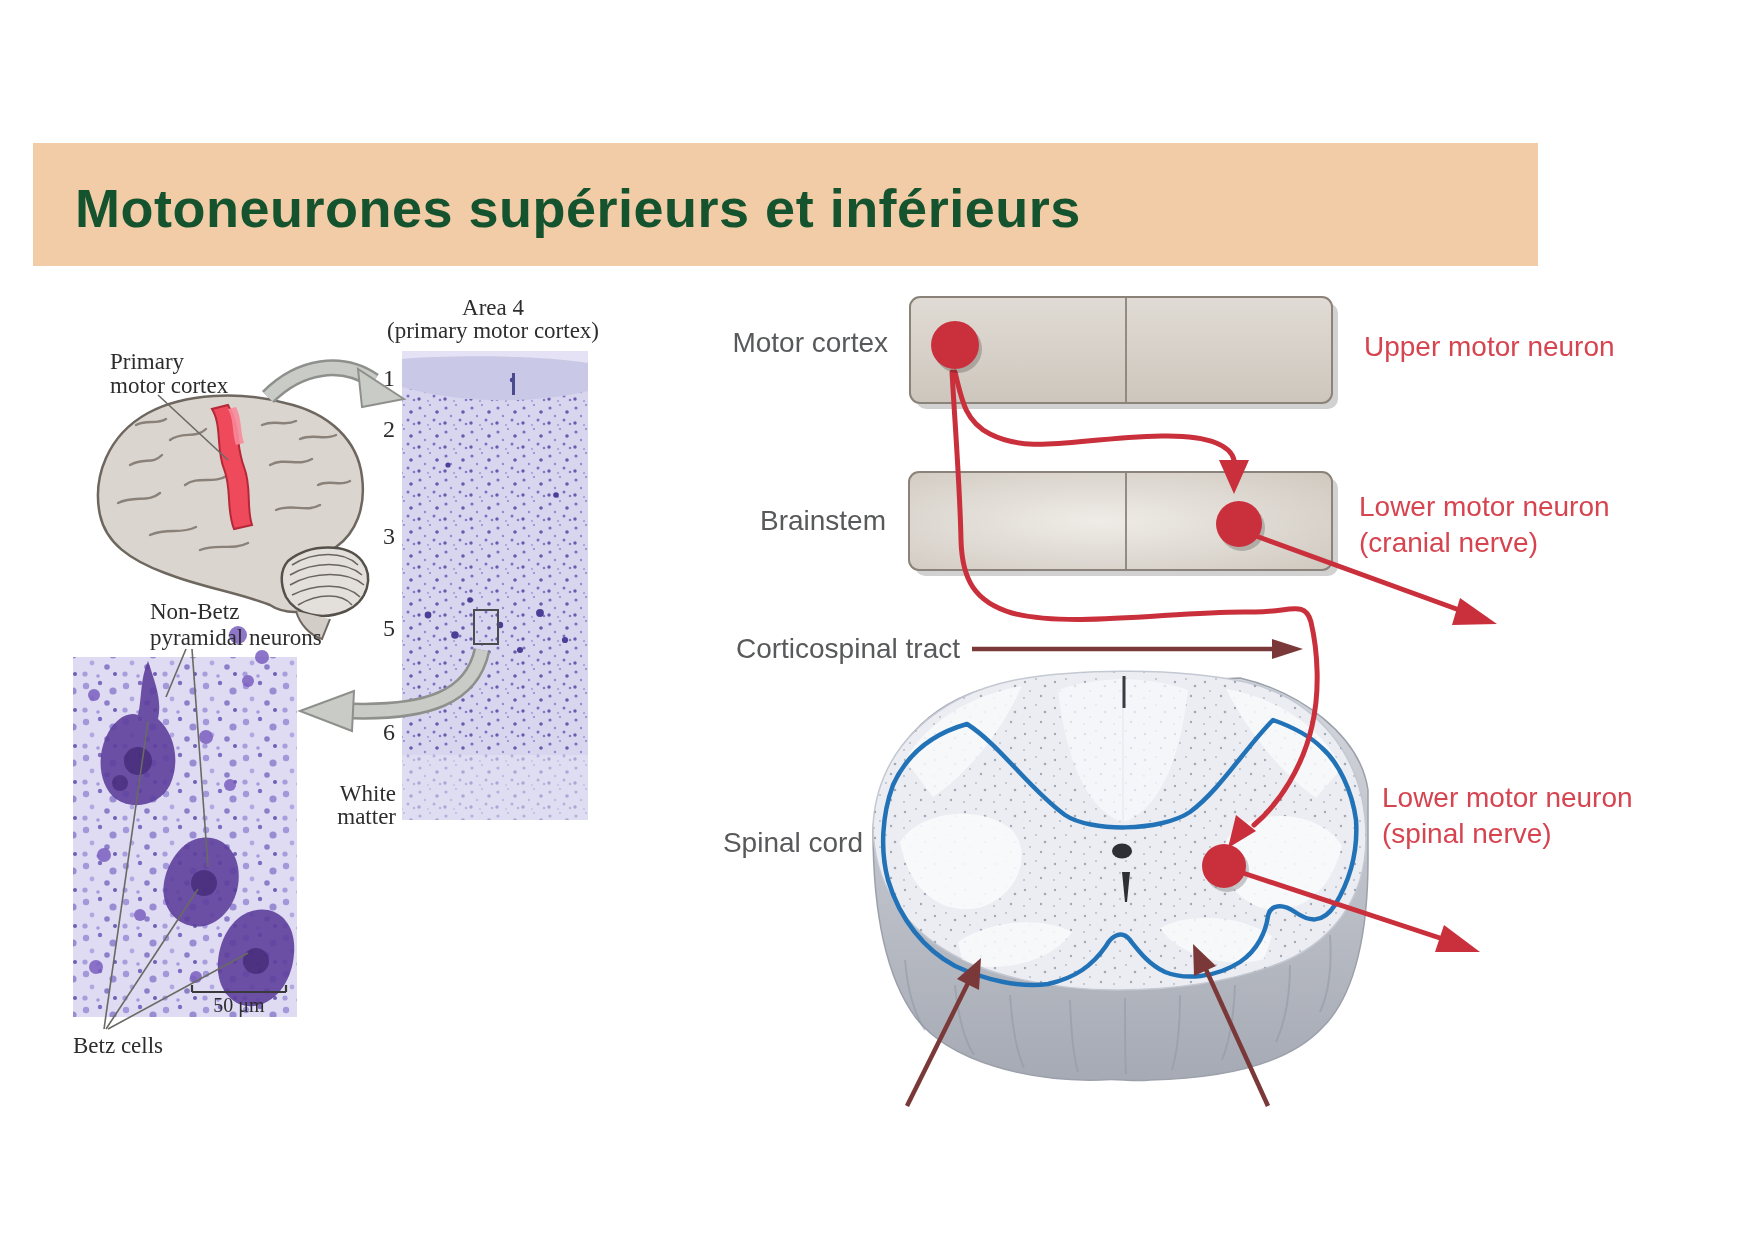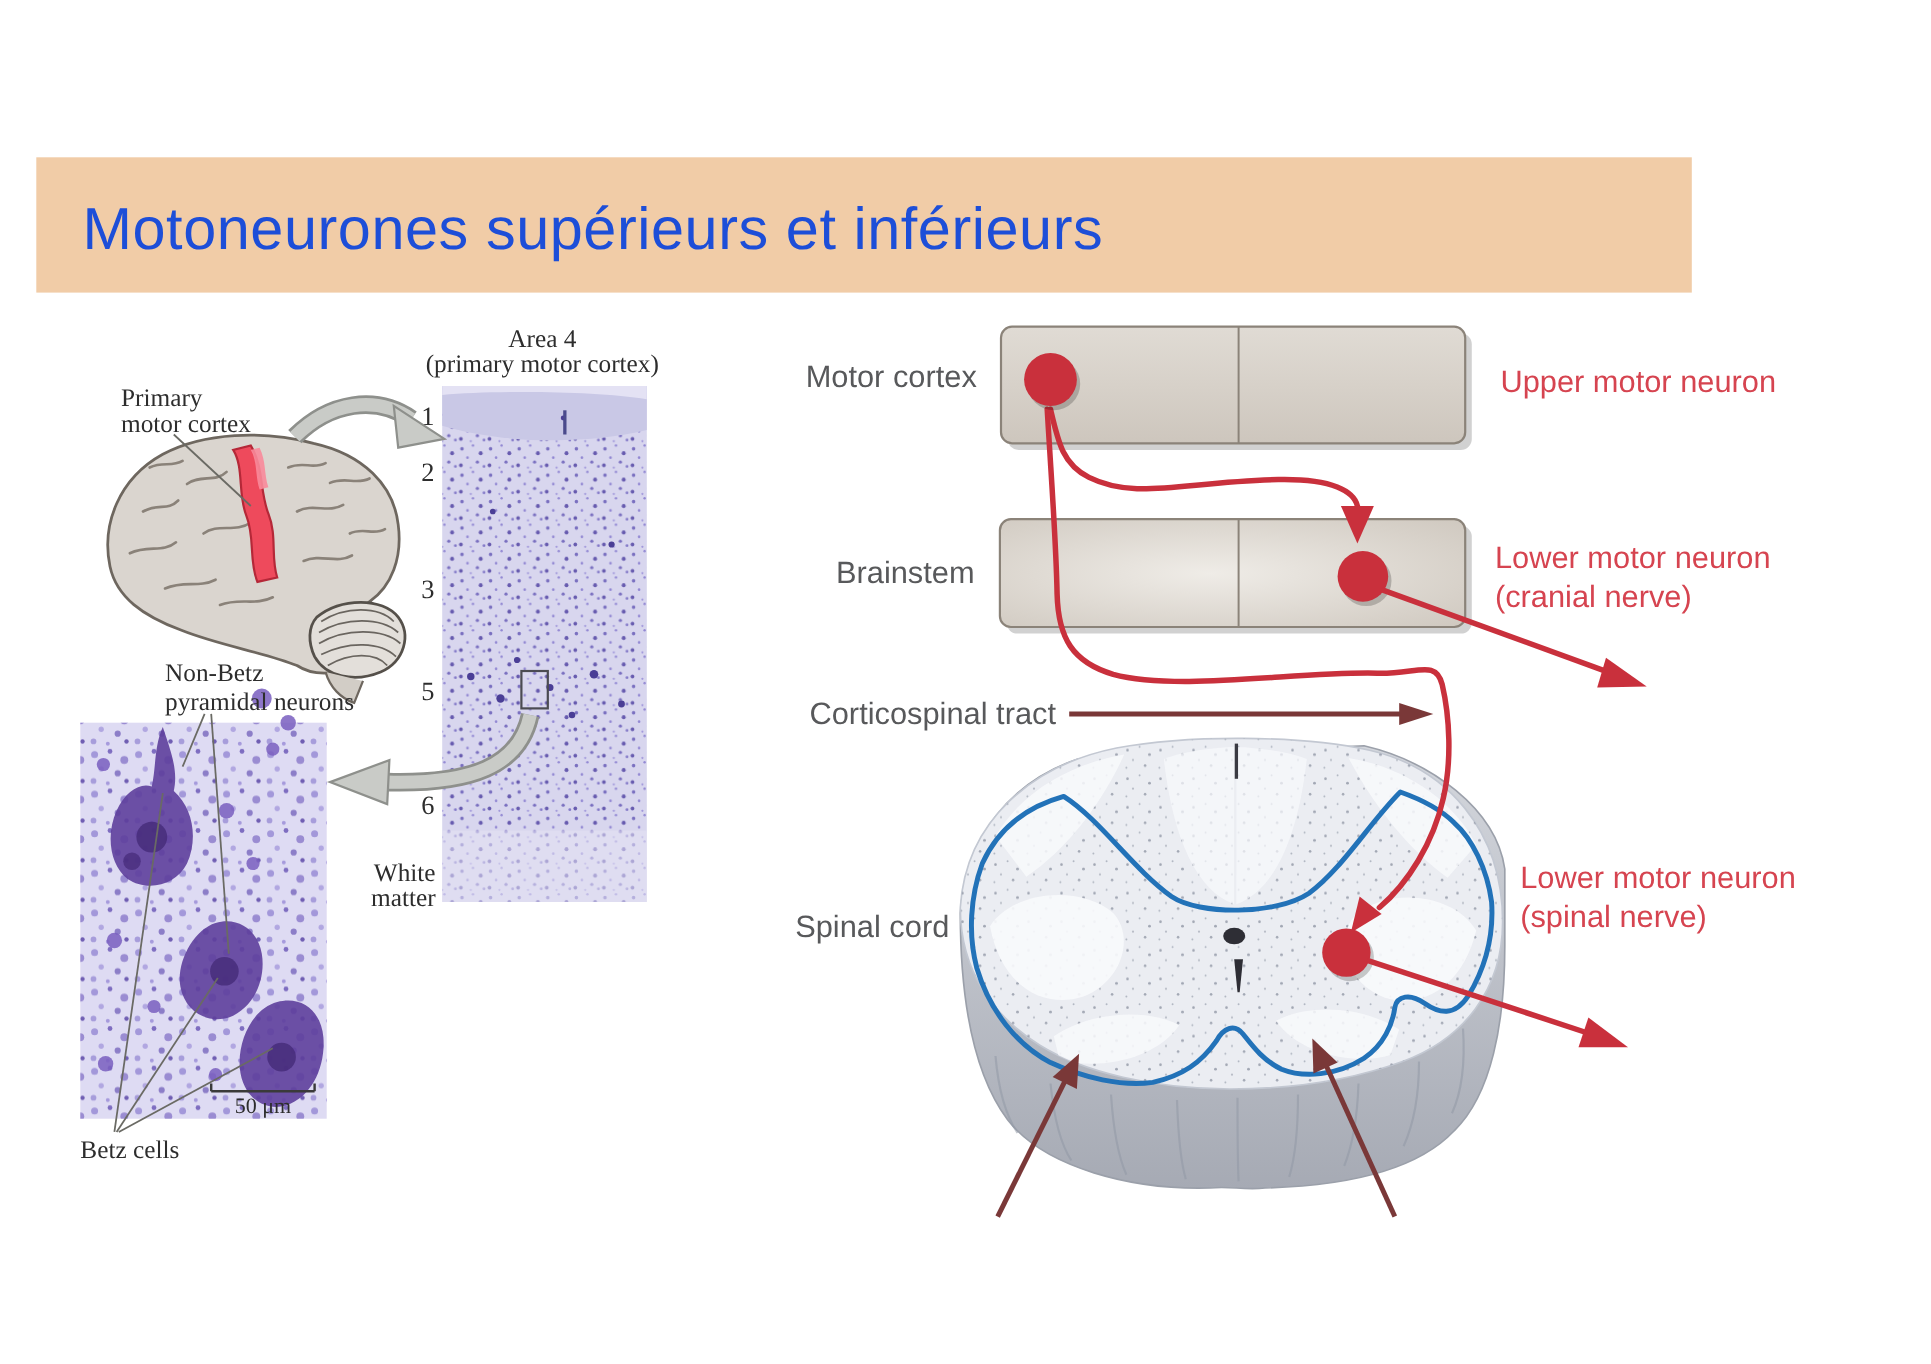--- a/index.html
+++ b/index.html
@@ -1,21 +1,21 @@
 <!DOCTYPE html>
 <html><head>
 <meta charset="utf-8">
 <style>
   html,body{margin:0;padding:0;background:#ffffff;}
   .slide{position:relative;width:1755px;height:1240px;background:#ffffff;overflow:hidden;
          font-family:"Liberation Sans",sans-serif;}
   .title-bar{position:absolute;left:33px;top:143px;width:1505px;height:123px;
              background:#f1cca7;display:flex;align-items:center;}
-  .title-bar h1{margin:0 0 0 42px;padding-top:6px;font-size:54px;font-weight:400;
-                color:#1d4ed8;letter-spacing:.5px;font-family:"Liberation Sans",sans-serif;}
+  .title-bar h1{margin:0 0 0 42px;padding-top:6px;font-size:54px;font-weight:700;
+                color:#14532d;letter-spacing:.5px;font-family:"Liberation Sans",sans-serif;}
   svg{position:absolute;}
   #left-fig{left:40px;top:285px;}
   #right-fig{left:630px;top:280px;}
   text{font-family:"Liberation Serif",serif;fill:#2d2d2d;}
   .sans{font-family:"Liberation Sans",sans-serif;}
   .rowlab{fill:#58595b;font-size:28px;}
   .redlab{fill:#d64450;font-size:28px;}
 </style>
 </head>
 <body>

